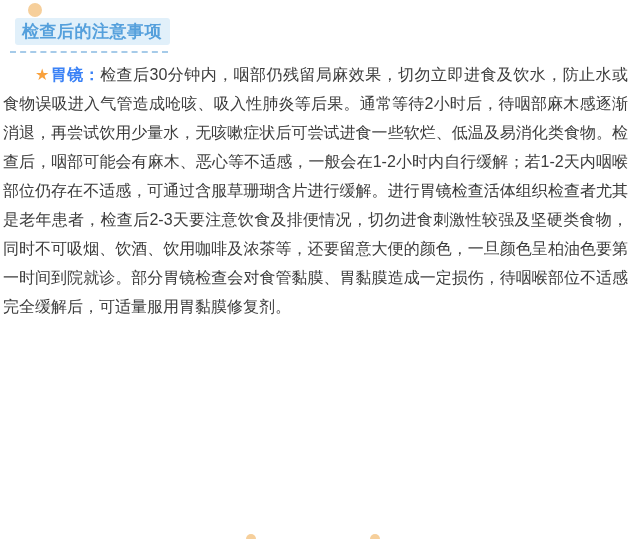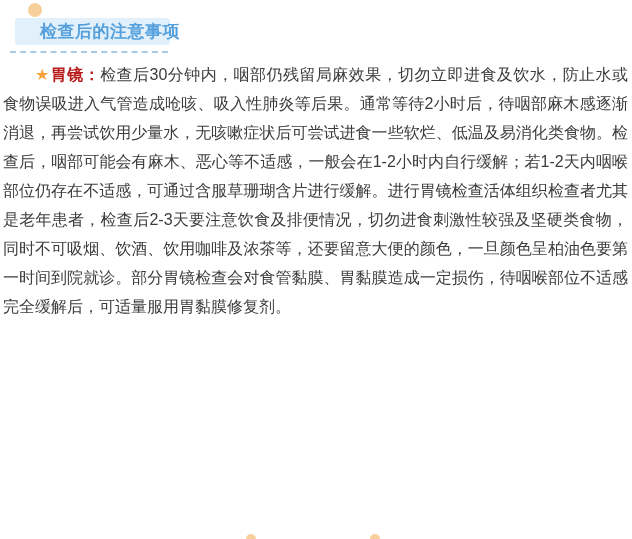--- a/index.html
+++ b/index.html
@@ -19,21 +19,21 @@
     width: 14px; height: 14px; border-radius: 50%;
     background: #f6cf9b;
   }
   .title-badge {
     position: absolute; left: 15px; top: 18px;
     width: 155px; height: 27px;
     background: #e1f0fa; border-radius: 3px;
     display: flex; align-items: center;
   }
   .title-badge .title-text {
-    padding-left: 25px;
+    padding-left: 7px;
     font-size: 17px; font-weight: bold;
     color: #55a0dc; letter-spacing: 0.5px;
     white-space: nowrap;
   }
   .dashed-divider {
     position: absolute; left: 10px; top: 51px;
     width: 158px; height: 0;
     border-top: 2px dashed #a6cbe9;
   }
 
@@ -52,21 +52,21 @@
     text-justify: inter-ideograph;
     text-indent: 2em;
   }
   .star-icon {
     color: #f9a13c;
     font-style: normal;
     margin-right: 1px;
   }
   .para-label {
     font-weight: bold;
-    color: #b91c1c;
+    color: #3b82f6;
   }
 
   
   .bottom-dot {
     position: absolute;
     width: 10px; height: 10px; border-radius: 50%;
     background: #f6cf9b;
     top: 534px;
   }
   .bottom-dot.dot-a { left: 246px; }

